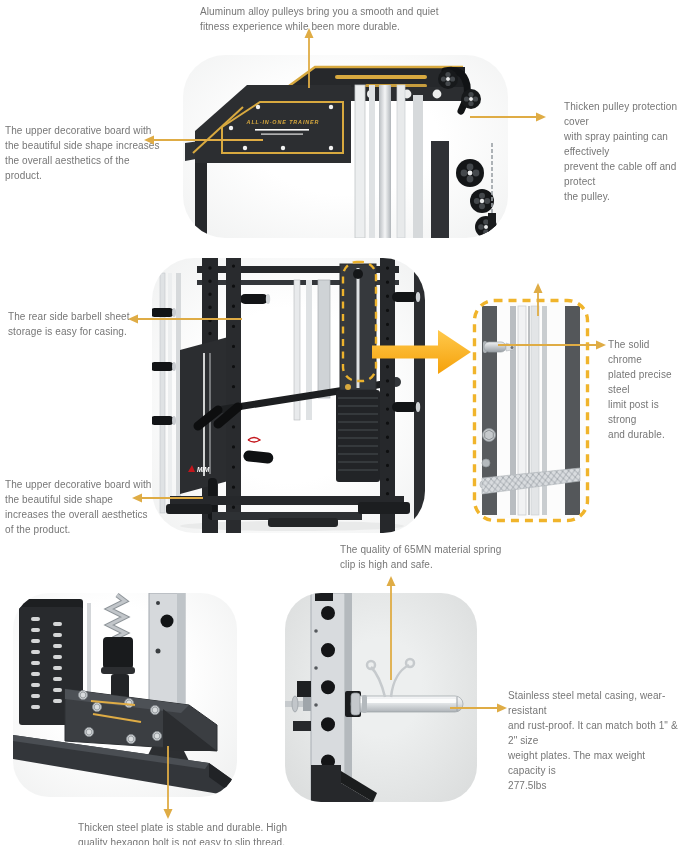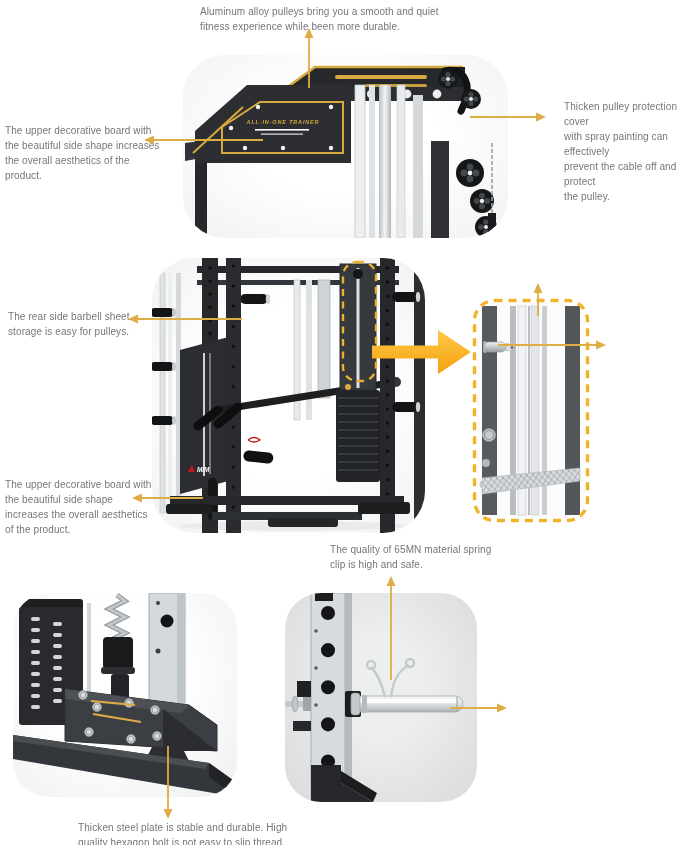--- a/index.html
+++ b/index.html
@@ -392,27 +392,35 @@
   <div class="ann" style="left:200px;top:4px;width:280px;">Aluminum alloy pulleys bring you a smooth and quiet
 fitness experience while been more durable.</div>
   <div class="ann" style="left:5px;top:123px;width:160px;">The upper decorative board with
 the beautiful side shape increases
 the overall aesthetics of the product.</div>
   <div class="ann" style="left:564px;top:99px;width:130px;">Thicken pulley protection cover
 with spray painting can effectively
 prevent the cable off and protect
 the pulley.</div>
   <div class="ann" style="left:8px;top:309px;width:135px;">The rear side barbell sheet
-storage is easy for pulleys.</div>
+storage is easy for casing.</div>
+  <div class="ann" style="left:608px;top:337px;width:72px;">The solid chrome
+plated precise steel
+limit post is strong
+and durable.</div>
   <div class="ann" style="left:5px;top:477px;width:150px;">The upper decorative board with
 the beautiful side shape
 increases the overall aesthetics
 of the product.</div>
-  <div class="ann" style="left:330px;top:542px;width:170px;">The quality of 65MN material spring
+  <div class="ann" style="left:340px;top:542px;width:170px;">The quality of 65MN material spring
 clip is high and safe.</div>
+  <div class="ann" style="left:508px;top:688px;width:172px;">Stainless steel metal casing, wear-resistant
+and rust-proof. It can match both 1" &amp; 2" size
+weight plates. The max weight capacity is
+277.5lbs</div>
   <div class="ann" style="left:78px;top:820px;width:250px;">Thicken steel plate is stable and durable. High
 quality hexagon bolt is not easy to slip thread.</div>
 
   <svg id="overlay" viewBox="0 0 679 845">
     <defs>
       <linearGradient id="goldgrad" x1="0" y1="0" x2="0" y2="1">
         <stop offset="0" stop-color="#FFC94C"></stop>
           <stop offset="1" stop-color="#F5A10A"></stop>
       </linearGradient>
     </defs>

